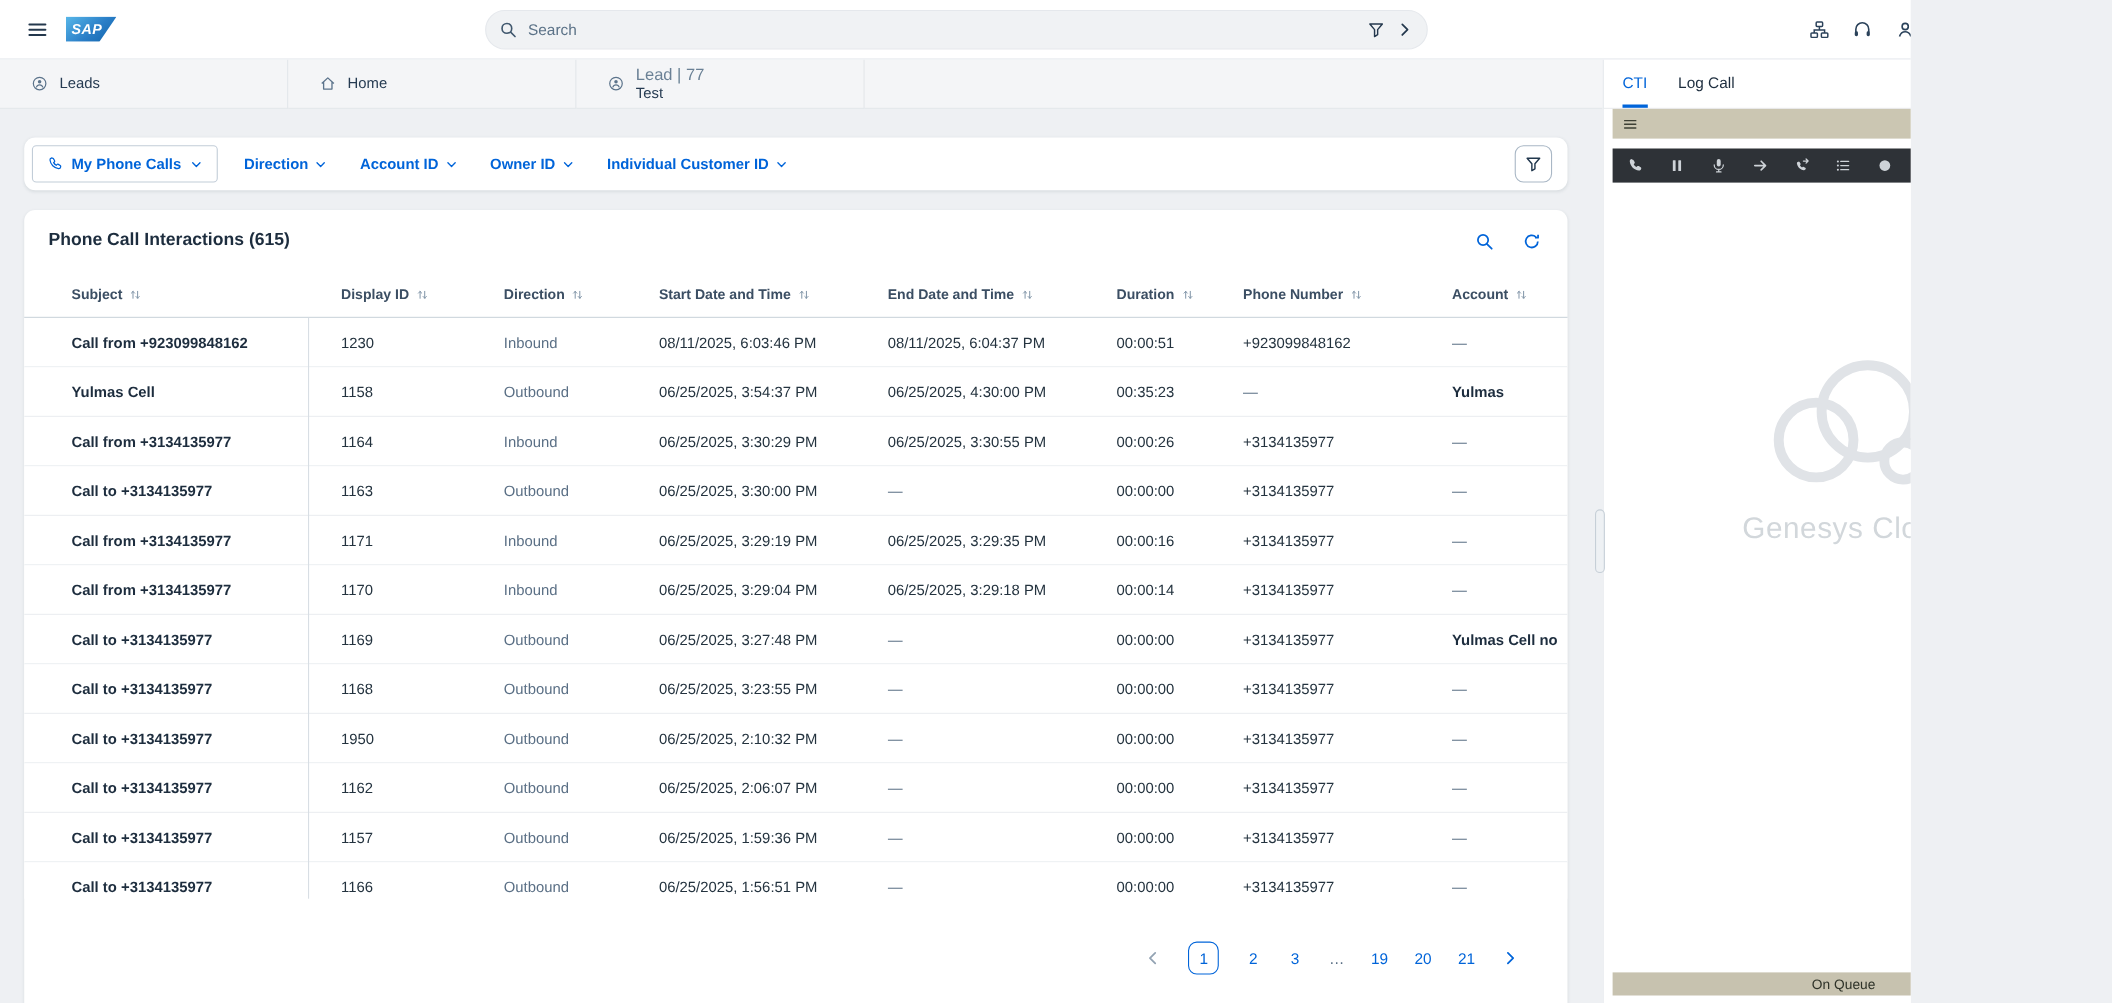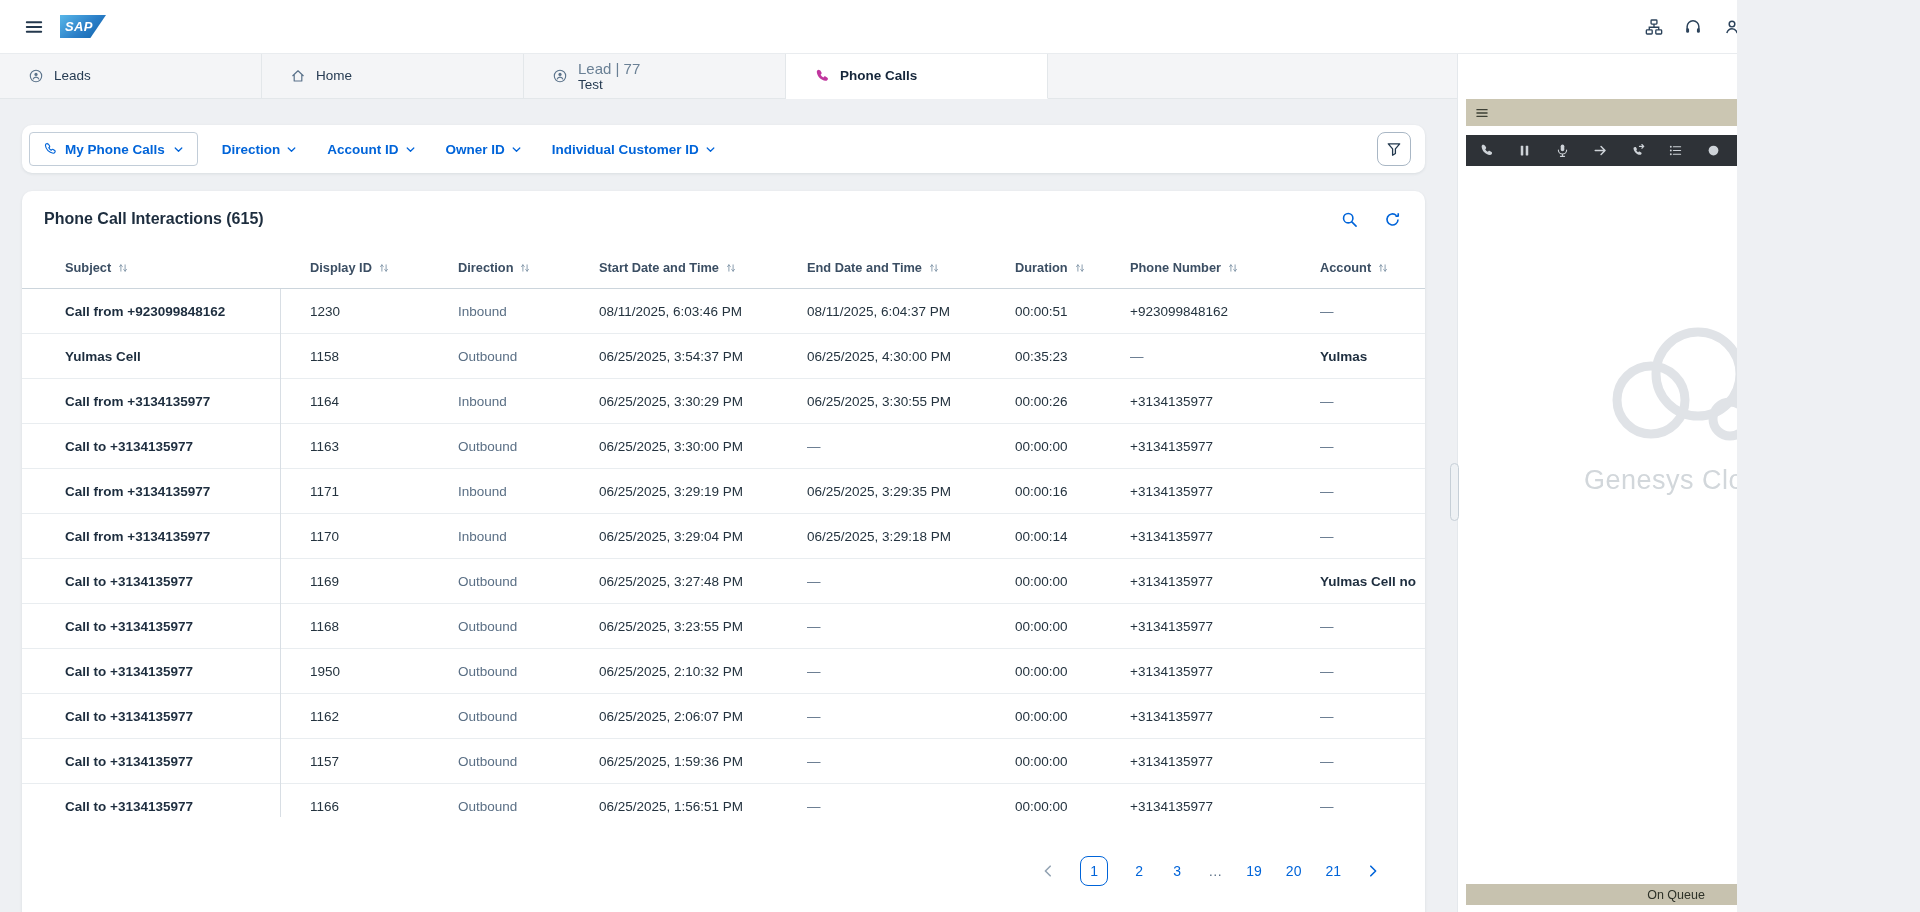--- a/index.html
+++ b/index.html
@@ -122,20 +122,39 @@
 
   <header class="topbar">
     <span class="icon hamburger">
         <svg viewBox="0 0 16 16">
           <path d="M2.2 4.2h11.6M2.2 8h11.6M2.2 11.8h11.6" stroke="currentColor" stroke-width="1.5" fill="none" stroke-linecap="round"></path>
         </svg>
       </span>
     <div class="sap-logo">
       <span>SAP</span>
     </div>
+    <div class="search-pill">
+      <span class="icon sicon">
+          <svg viewBox="0 0 16 16">
+            <circle cx="6.8" cy="6.8" r="4.4" stroke="currentColor" stroke-width="1.5" fill="none"></circle>
+            <path d="M10.2 10.2L14.2 14.2" stroke="currentColor" stroke-width="1.5" stroke-linecap="round" fill="none"></path>
+          </svg>
+        </span>
+      <input class="search-input" placeholder="Search" style="">
+      <span class="icon pill-action">
+          <svg viewBox="0 0 16 16">
+            <path d="M2.3 2.8h11.4L9.4 7.9v4.6l-2.8 1.7V7.9z" stroke="currentColor" stroke-width="1.3" fill="none" stroke-linejoin="round"></path>
+          </svg>
+        </span>
+      <span class="icon pill-action">
+          <svg viewBox="0 0 16 16">
+            <path d="M5.8 3.2L10.6 8l-4.8 4.8" stroke="currentColor" stroke-width="1.6" fill="none" stroke-linecap="round" stroke-linejoin="round"></path>
+          </svg>
+        </span>
+    </div>
     <div class="topbar-icons">
         <span class="icon">
           <svg viewBox="0 0 16 16" fill="none" stroke="currentColor" stroke-width="1.2">
             <rect x="5.4" y="1.8" width="5.2" height="3.6" rx=".7"></rect>
             <rect x="1.2" y="10.6" width="5.2" height="3.6" rx=".7"></rect>
             <rect x="9.6" y="10.6" width="5.2" height="3.6" rx=".7"></rect>
             <path d="M8 5.4v2.8M3.8 10.6V8.2h8.4v2.4"></path>
           </svg>
         </span>
         <span class="icon">
@@ -208,30 +227,20 @@
             <circle cx="8" cy="8" r="5.7" fill="none" stroke="currentColor" stroke-width="1.1"></circle>
             <circle cx="8" cy="6.4" r="1.6" fill="currentColor"></circle>
             <path d="M5 11.4c.5-1.5 1.7-2.3 3-2.3s2.5.8 3 2.3" fill="none" stroke="currentColor" stroke-width="1.1"></path>
           </svg>
         </span>
         <div class="tab-text">
           <div class="tab-pre">Lead | 77</div>
           <div class="tab-label">Test</div>
         </div>
       </div>
-      <div class="tab active">
-        <span class="icon tab-icon">
-          <svg viewBox="0 0 16 16">
-            <path d="M5 2.1c.5-.1 1 .1 1.3.5l1.2 1.9c.3.5.2 1.1-.2 1.5l-.7.7c.6 1.2 1.5 2.1 2.7 2.7l.7-.7c.4-.4 1-.5 1.5-.2l1.9 1.2c.4.3.6.8.5 1.3-.2 1.1-1.2 1.9-2.3 1.8-4.6-.5-8.3-4.2-8.8-8.8-.1-1.1.7-2.1 1.8-2.3z" fill="currentColor"></path>
-          </svg>
-        </span>
-        <div class="tab-text">
-          <div class="tab-label">Phone Calls</div>
-        </div>
-      </div>
       <div class="tab-filler"></div>
     </nav>
 
   <main class="content">
 
     <section class="filter-card">
       <div class="primary-filter">
         <span class="icon">
             <svg viewBox="0 0 16 16">
               <path d="M5 2.1c.5-.1 1 .1 1.3.5l1.2 1.9c.3.5.2 1.1-.2 1.5l-.7.7c.6 1.2 1.5 2.1 2.7 2.7l.7-.7c.4-.4 1-.5 1.5-.2l1.9 1.2c.4.3.6.8.5 1.3-.2 1.1-1.2 1.9-2.3 1.8-4.6-.5-8.3-4.2-8.8-8.8-.1-1.1.7-2.1 1.8-2.3z" fill="none" stroke="currentColor" stroke-width="1.3"></path>
@@ -512,20 +521,32 @@
         <span class="icon page-next">
             <svg viewBox="0 0 16 16">
               <path d="M5.8 3.2L10.6 8l-4.8 4.8" stroke="currentColor" stroke-width="1.6" fill="none" stroke-linecap="round" stroke-linejoin="round"></path>
             </svg>
           </span>
       </div>
     </section>
   </main>
 
   <aside class="cti">
+    <div class="cti-head">
+      <div class="cti-tabs">
+          <div class="cti-tab active">CTI</div>
+          <div class="cti-tab">Log Call</div>
+        </div>
+      <span class="icon dockic">
+          <svg viewBox="0 0 16 16">
+            <rect x="1.8" y="3" width="12.4" height="10" rx="1" fill="none" stroke="currentColor" stroke-width="1.3"></rect>
+            <rect x="8.9" y="4.6" width="3.8" height="6.8" fill="currentColor"></rect>
+          </svg>
+        </span>
+    </div>
     <div class="cti-body">
       <div class="cti-menubar">
         <span class="icon m14">
             <svg viewBox="0 0 16 16">
               <path d="M2.2 4.2h11.6M2.2 8h11.6M2.2 11.8h11.6" stroke="currentColor" stroke-width="1.5" fill="none" stroke-linecap="round"></path>
             </svg>
           </span>
         <span class="icon m11">
             <svg viewBox="0 0 16 16">
               <path d="M3.5 5.5h9L8 11z" fill="currentColor"></path>

